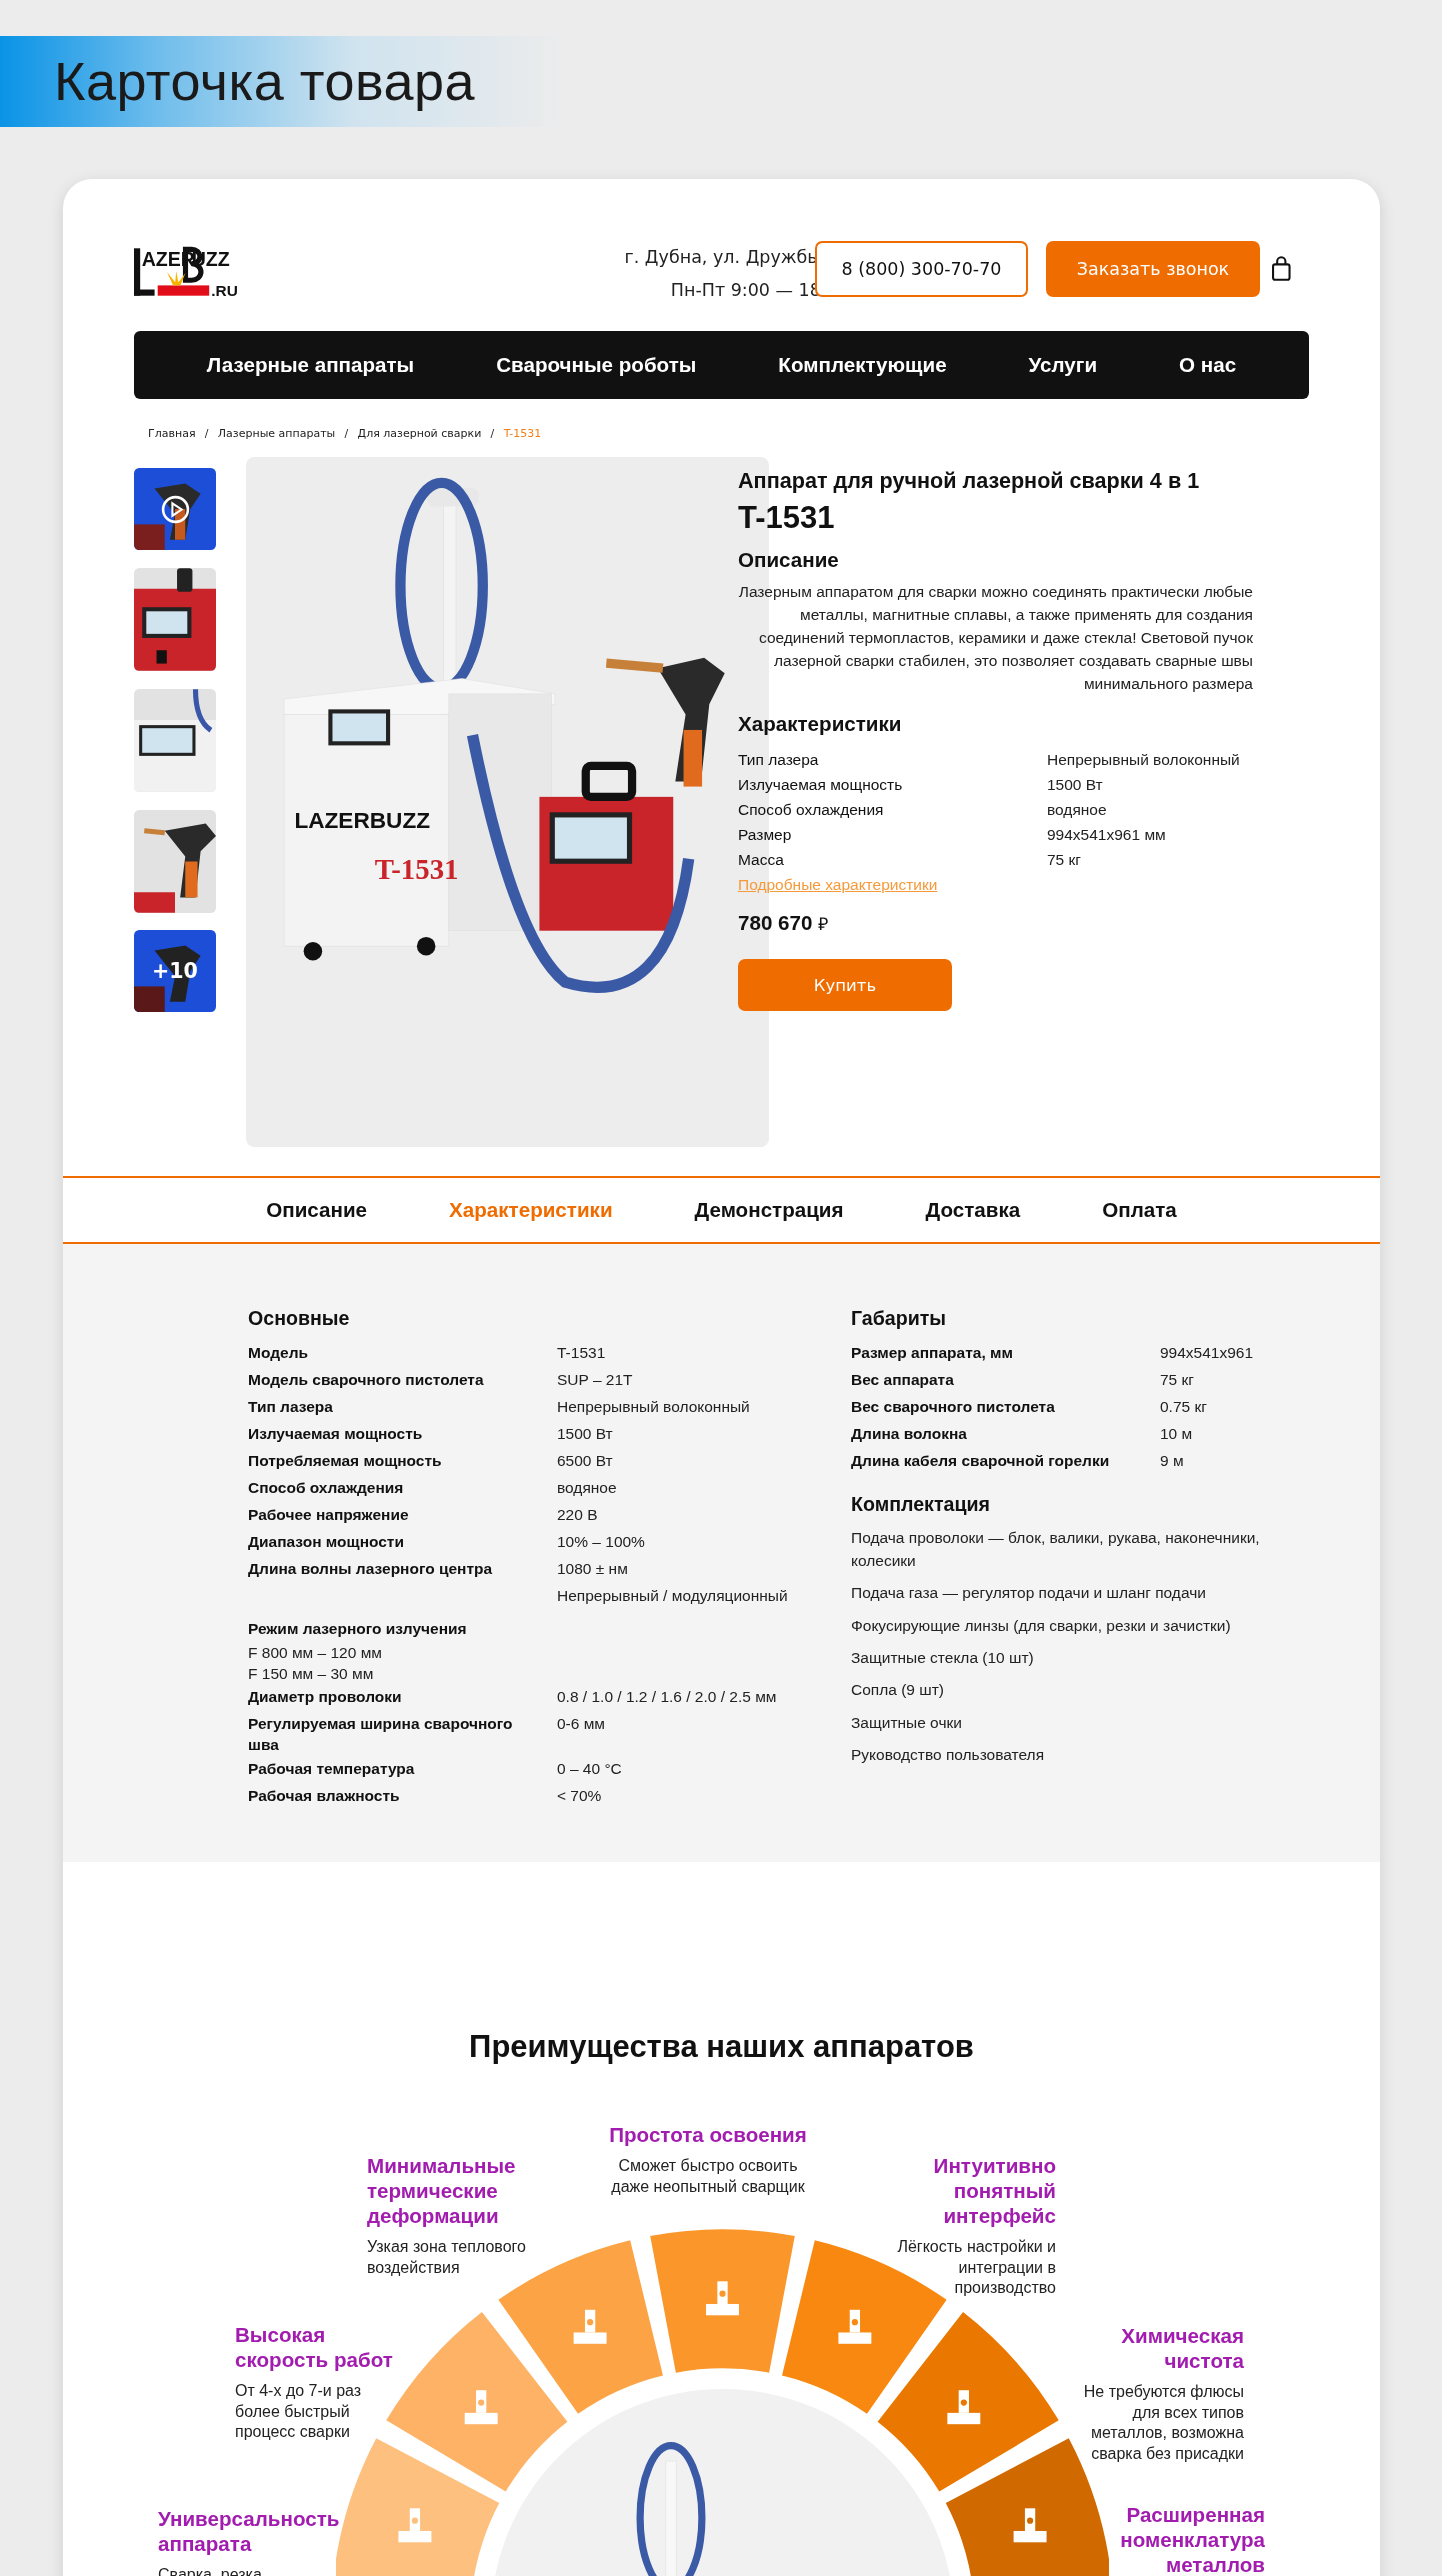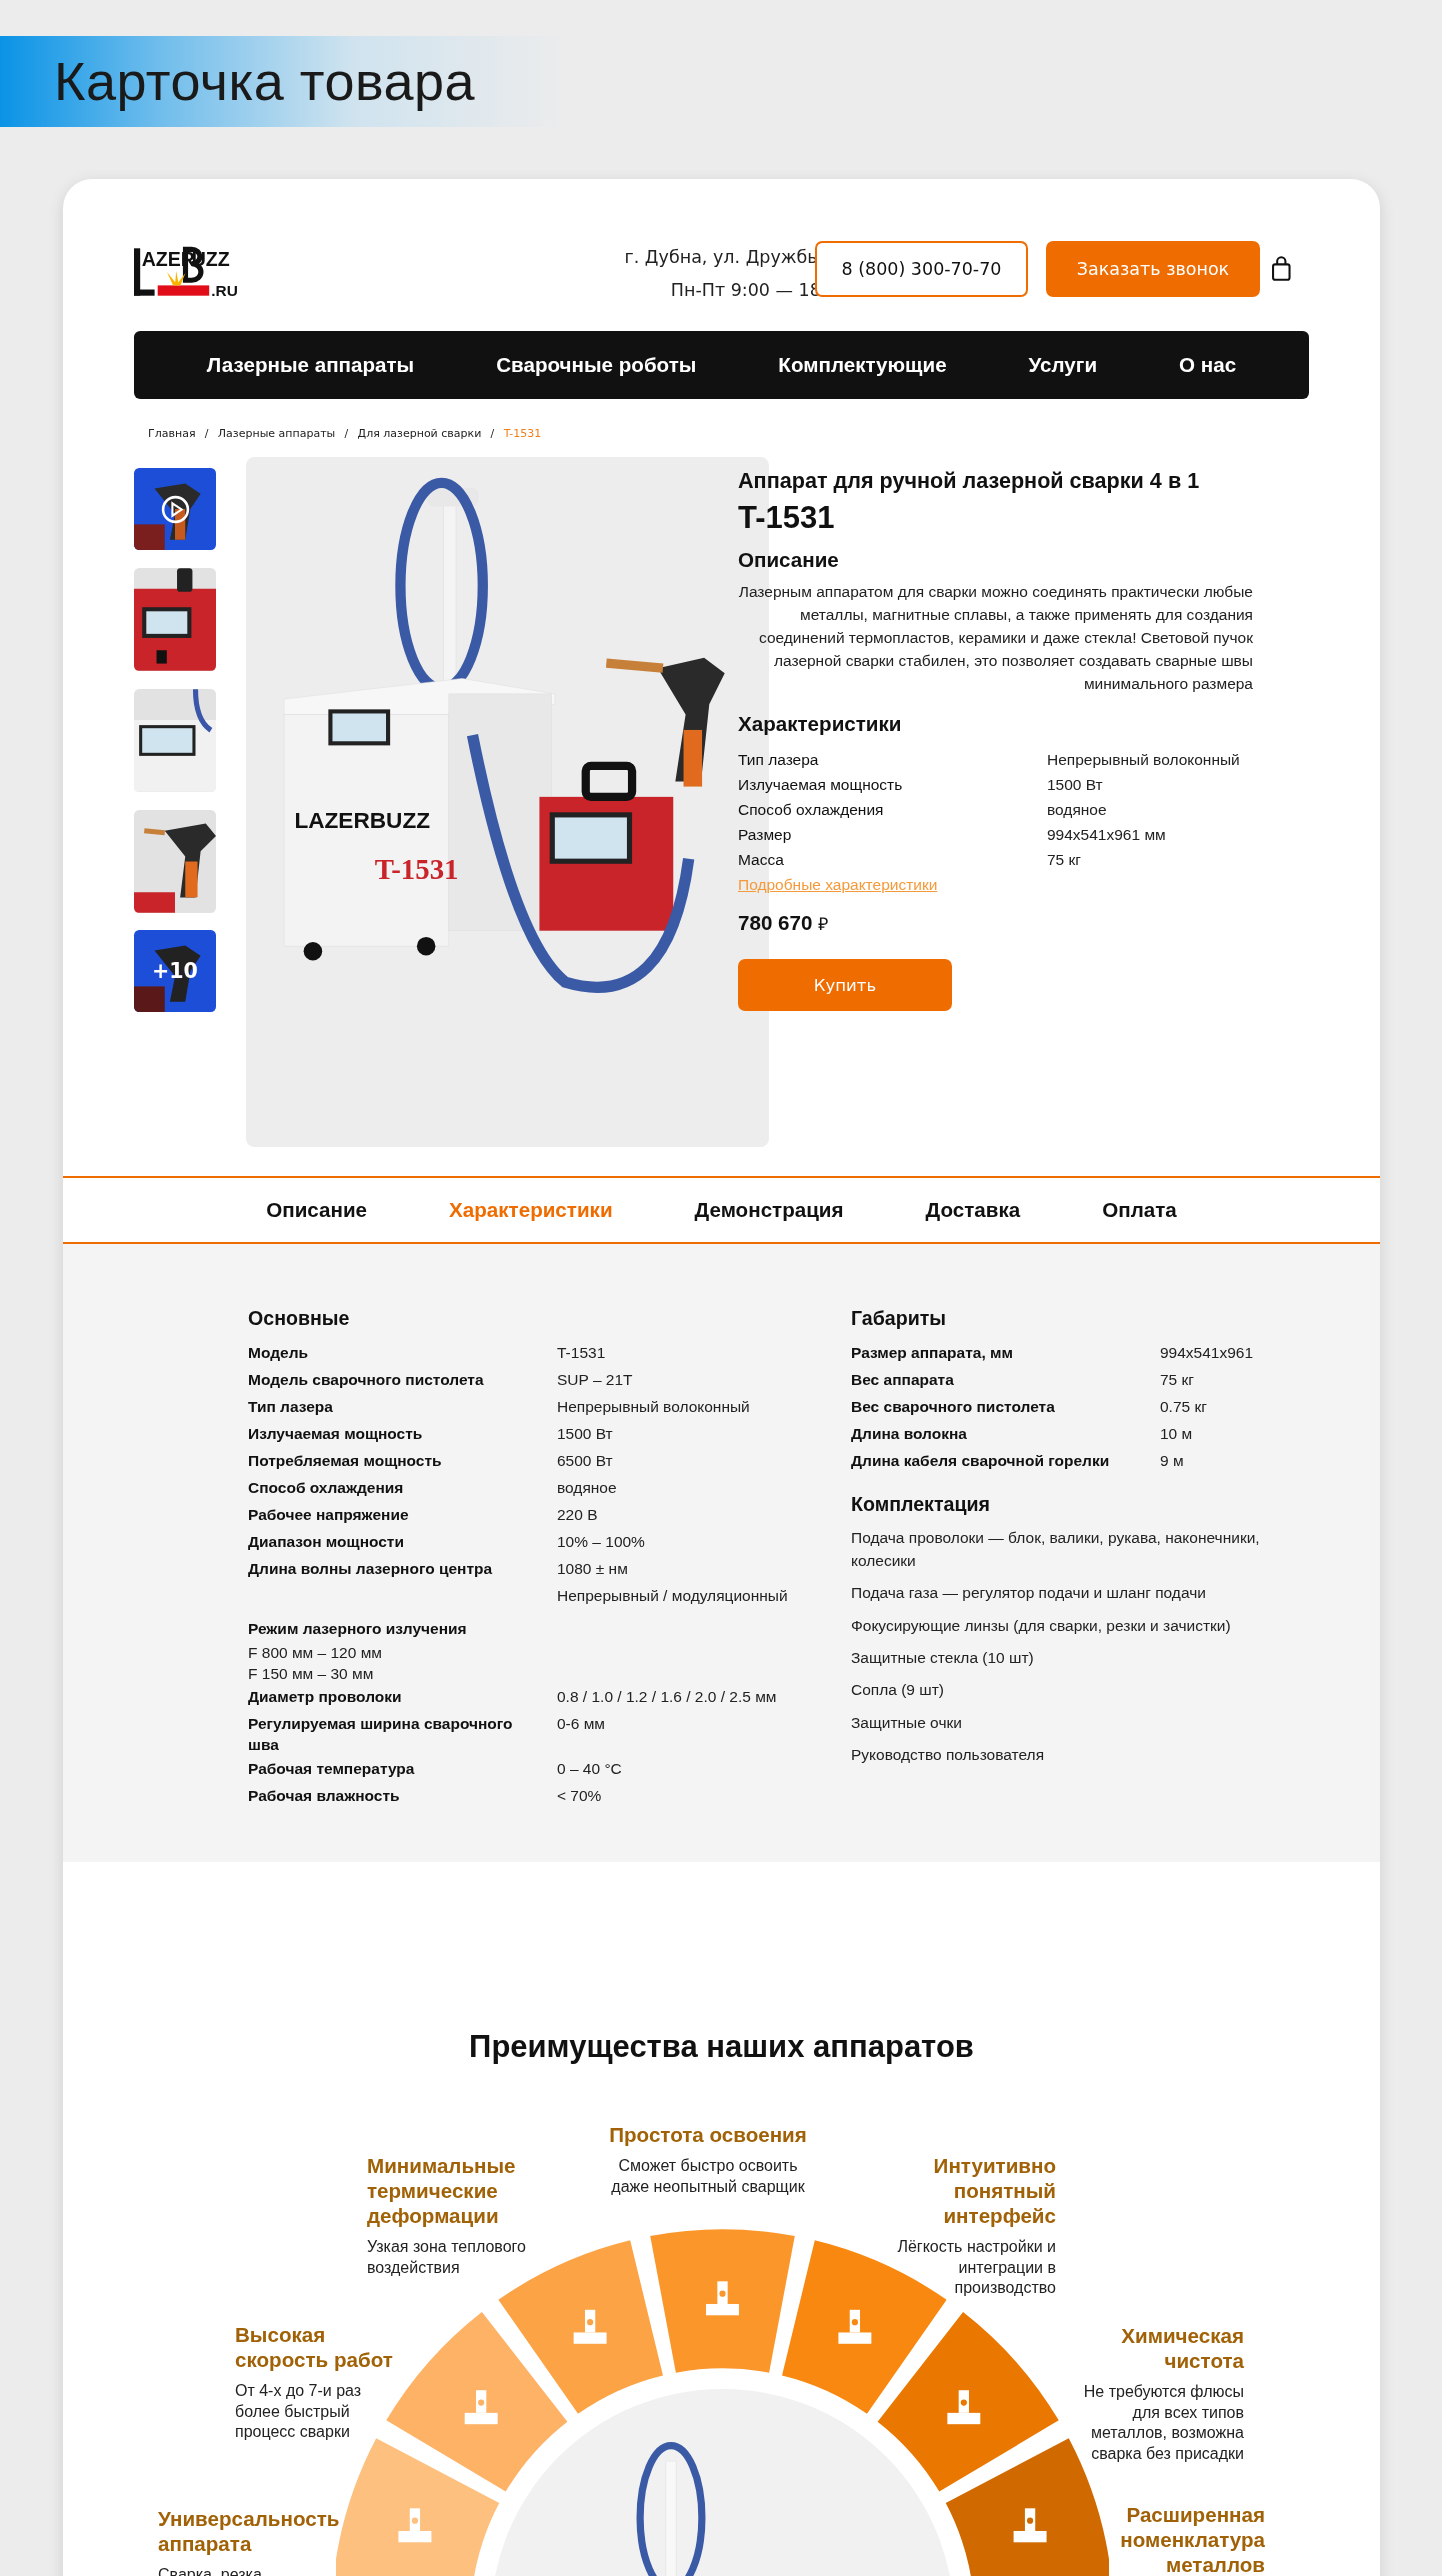--- a/index.html
+++ b/index.html
@@ -88,21 +88,21 @@
   .chars-col { font-family: "Liberation Sans", sans-serif; font-size: 15.5px; }
   .chars-col h3 { font-size: 19.6px; font-weight: 700; margin-bottom: 10.3px; }
   .chars-col .row { display: flex; min-height: 27px; align-items: flex-start; line-height: 20.6px; padding-top: 3.1px; }
   .chars-col .k { font-weight: 700; color: #111; }
   .chars-col .v { color: #222; }
   .kit li { list-style: none; font-size: 15.5px; line-height: 23px; color: #222; margin-bottom: 9.3px; }
 
   
   .adv-title { left: 0; top: 1850px; width: 1317px; text-align: center; font-size: 31px; font-weight: 700; font-family: "Liberation Sans", sans-serif; }
   .adv { font-family: "Liberation Sans", sans-serif; }
-  .adv .t { font-size: 20.6px; font-weight: 700; line-height: 25px; color: #a16207; }
+  .adv .t { font-size: 20.6px; font-weight: 700; line-height: 25px; color: #a21caf; }
   .adv .d { font-size: 16px; line-height: 20.6px; color: #222; margin-top: 9.3px; }
   .wheel { left: 273px; top: 2040px; width: 773px; height: 618px; }
 </style>
 </head>
 <body>
 
 <div class="banner"></div>
 <div class="banner-title">Карточка товара</div>
 
 <div class="card">

